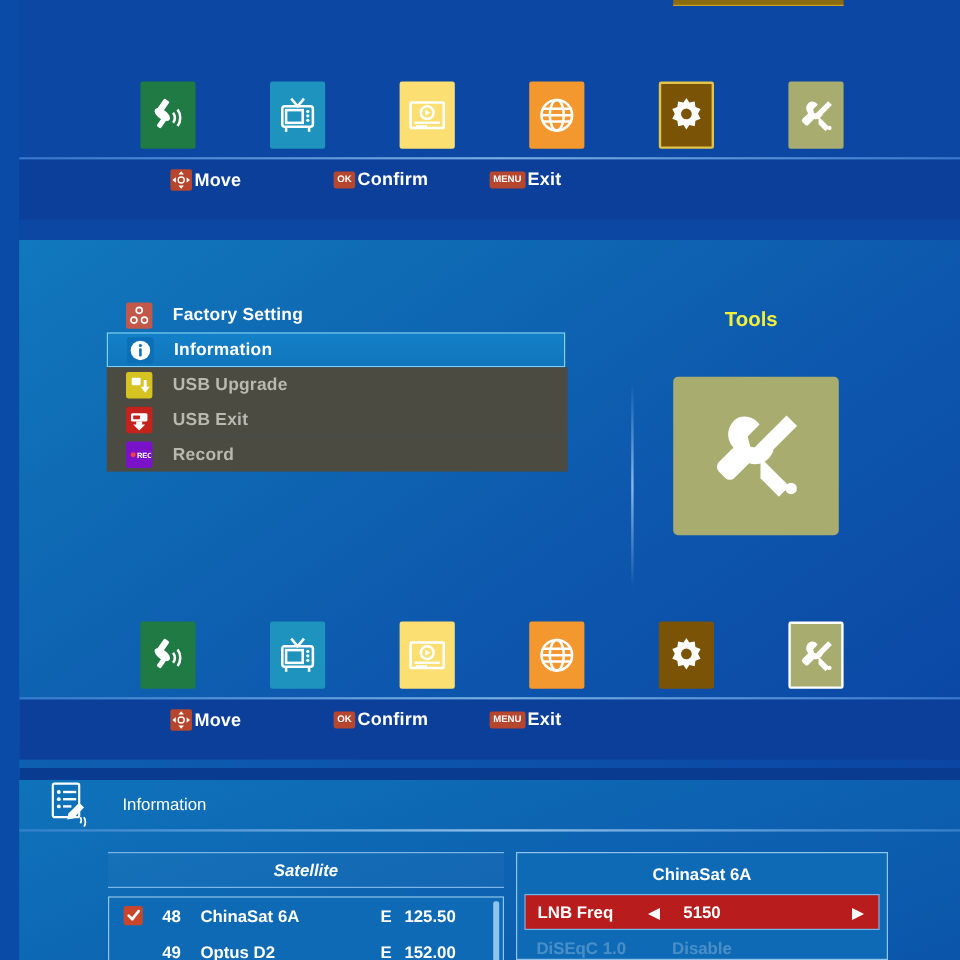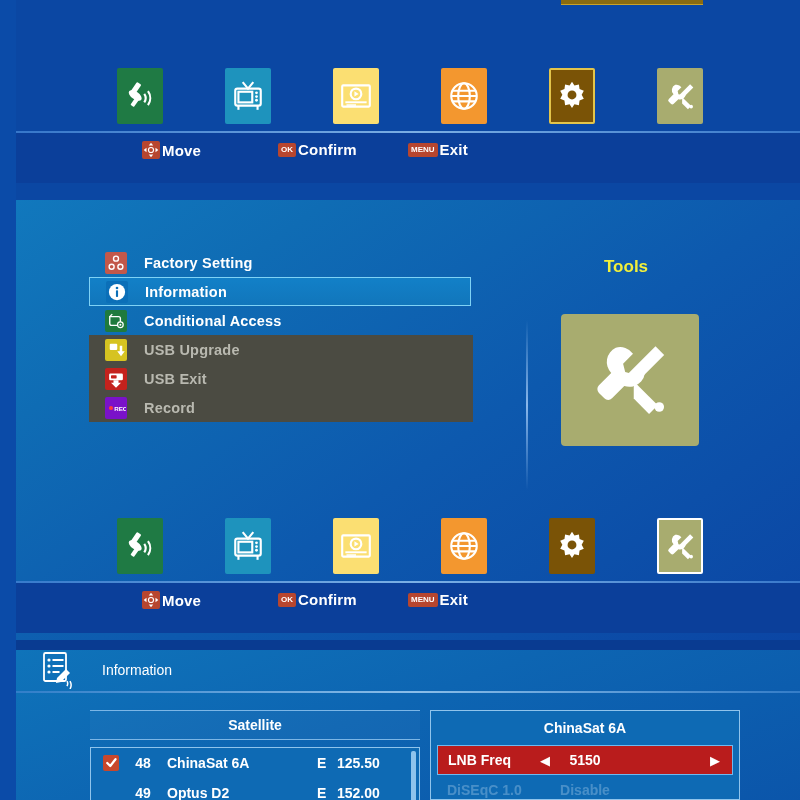--- a/index.html
+++ b/index.html
@@ -129,21 +129,21 @@
     position:absolute; left:0; top:51px; width:800px; height:2px;
     background:linear-gradient(to right,#3a82cd,#a9d3f6,#3a82cd); opacity:.8;
   }
 
   .sat-panel { position:absolute; left:74px; top:70px; width:330px; }
   .sat-head {
     height:30px; border-top:1px solid #7cb6e6; border-bottom:1px solid #7cb6e6;
     display:flex; align-items:center; justify-content:center;
     background:rgba(255,255,255,.03);
   }
-  .sat-head span { font-size:14px; font-weight:bold; }
+  .sat-head span { font-size:14px; font-weight:bold;font-style:italic; }
   .sat-listbox {
     margin-top:7px; border:1px solid #8fc4ec;
     background:#0e6ab4; height:62px; position:relative; overflow:hidden;
   }
   .sat-row { height:30px; display:flex; align-items:center; padding-left:12px; }
   .sat-chk {
     width:16px; height:16px; background:#c8472c; border-radius:2px;
     display:flex; align-items:center; justify-content:center; flex:0 0 16px;
   }
   .sat-chk svg { width:12px; height:12px; display:block; }
@@ -305,33 +305,20 @@
       </div>
       <div class="menu-row selected">
         <span class="mi-icon" style="background: rgb(11, 111, 184);">
           <svg viewBox="0 0 32 32">
             <circle cx="16" cy="16" r="13" fill="#fff"></circle>
             <rect x="14.3" y="13" width="3.4" height="11" rx="1.2" fill="#0b6fb8"></rect>
             <circle cx="16" cy="9.5" r="2.1" fill="#0b6fb8"></circle>
           </svg>
         </span>
         <span class="mi-label">Information</span>
-      </div>
-      <div class="menu-row normal">
-        <span class="mi-icon" style="background: rgb(31, 122, 61);">
-          <svg viewBox="0 0 32 32">
-            <g fill="none" stroke="#fff" stroke-width="2.2">
-              <path d="M6 9h14a3 3 0 0 1 3 3v11H9a3 3 0 0 1-3-3z"></path>
-              <path d="M6 9l4-4"></path>
-            </g>
-            <circle cx="23" cy="22" r="4.5" fill="#1f7a3d" stroke="#fff" stroke-width="2"></circle>
-            <circle cx="23" cy="22" r="1.6" fill="#fff"></circle>
-          </svg>
-        </span>
-        <span class="mi-label">Conditional Access</span>
       </div>
       <div class="menu-row disabled">
         <span class="mi-icon" style="background: rgb(214, 195, 33);">
           <svg viewBox="0 0 32 32">
             <g fill="#fff">
               <rect x="6" y="6" width="12" height="10" rx="1.5"></rect>
               <path d="M22 9h4v9h4l-6 8-6-8h4z"></path>
             </g>
           </svg>
         </span>

